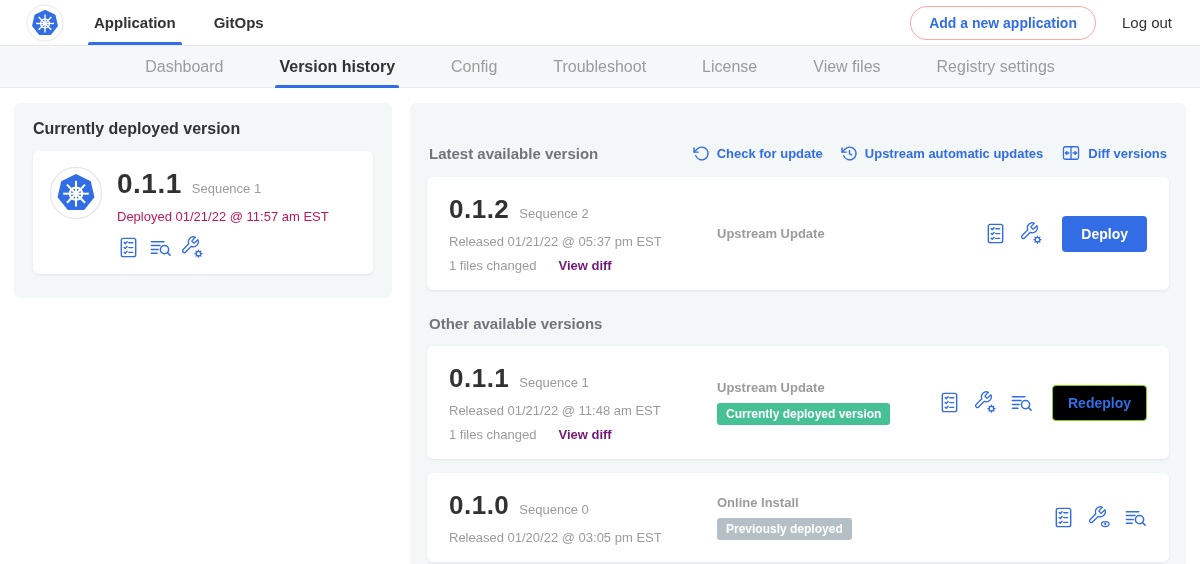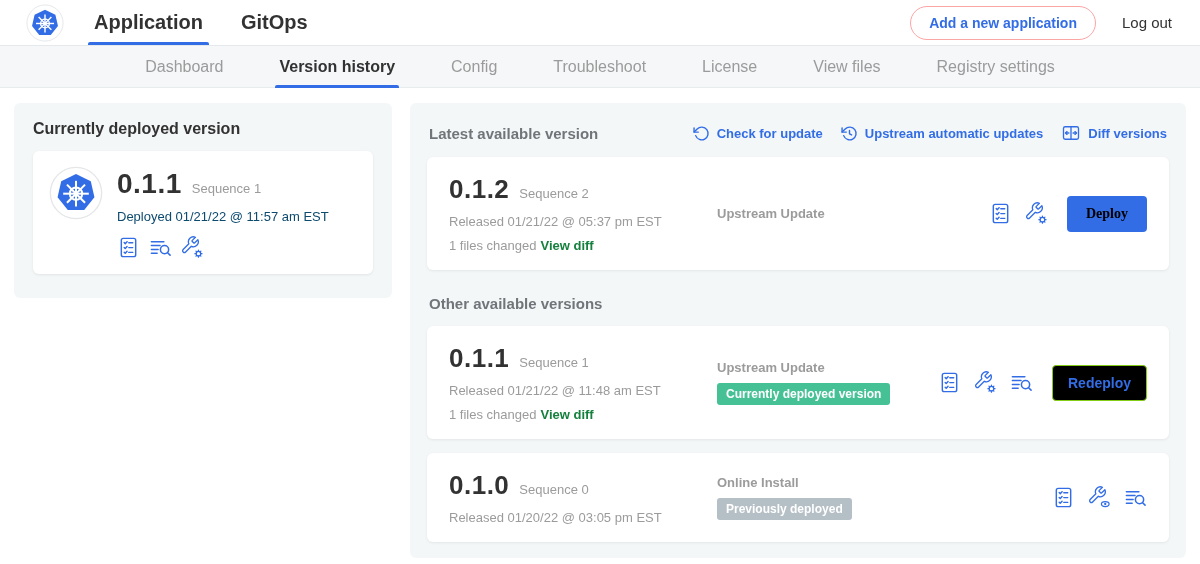--- a/index.html
+++ b/index.html
@@ -4,21 +4,21 @@
 <style>
   * { margin:0; padding:0; box-sizing:border-box; }
   html,body { width:1200px; height:564px; overflow:hidden; background:#fff;
     font-family:"Liberation Sans", sans-serif; color:#323232; }
 
   
   .header { height:46px; display:flex; align-items:center; padding:0 28px 0 26px;
     border-bottom:1px solid #e6e9eb; background:#fff; position:relative; }
   .logo-wrap { width:38px; height:38px; margin-right:30px; display:flex; align-items:center; }
   .header-tabs { display:flex; height:100%; gap:38px; }
-  .htab { display:flex; align-items:center; height:100%; font-size:20px; font-weight:700;
+  .htab { display:flex; align-items:center; height:100%; font-size:15px; font-weight:700;
     color:#323232; cursor:pointer; position:relative; }
   .htab.active::after { content:""; position:absolute; left:-6px; right:-6px; bottom:0;
     height:3px; background:#326de6; border-radius:2px 2px 0 0; }
   .header-right { margin-left:auto; display:flex; align-items:center; gap:26px; }
   .add-app-btn { border:1px solid #fca5a5; color:#326de6; background:#fff; font-weight:700;
     font-size:14px; padding:8px 18px; border-radius:18px; cursor:pointer;
     font-family:"Liberation Sans", sans-serif; }
   .logout { font-size:15px; color:#323232; cursor:pointer; }
 
   
@@ -34,49 +34,49 @@
   .main { display:flex; align-items:flex-start; gap:18px; padding:15px 14px; }
 
   .left-card { width:378px; background:#f4f7f8; border-radius:6px; padding:17px 19px 24px; }
   .left-card-title { font-size:16px; font-weight:700; color:#323232; margin-bottom:13px; }
   .deployed-box { background:#fff; border-radius:6px; box-shadow:0 1px 3px rgba(0,0,0,.08);
     padding:15px 16px; display:flex; gap:14px; }
   .deployed-info { padding-top:2px; }
   .vline { display:flex; align-items:baseline; gap:10px; }
   .vnum-big { font-size:28px; font-weight:700; color:#323232; letter-spacing:.5px; }
   .seq { font-size:13px; color:#9b9b9b; }
-  .deployed-date { font-size:13px; color:#0c4a6e; margin-top:9px; }
+  .deployed-date { font-size:13px; color:#be185d; margin-top:9px; }
   .icon-row { display:flex; align-items:center; gap:9px; margin-top:12px; }
   .icon { width:23px; height:23px; cursor:pointer; flex:0 0 auto; }
   .icon-sm { width:17px; height:17px; }
 
   .panel { flex:1; background:#f4f7f8; border-radius:6px; padding:15px 17px 16px; }
-  .panel-head { display:flex; align-items:center; justify-content:space-between; padding:5px 2px 0; }
+  .panel-head { display:flex; align-items:center; justify-content:space-between; padding:5px 2px 0;margin-top:20px; }
   .panel-title { font-size:15px; font-weight:700; color:#717579; }
   .panel-actions { display:flex; align-items:center; gap:18px; }
   .plink { display:flex; align-items:center; gap:7px; color:#326de6; font-size:13px;
     font-weight:700; cursor:pointer; }
 
   .vcard { background:#fff; border-radius:6px; box-shadow:0 1px 3px rgba(0,0,0,.07);
     margin-top:14px; padding:17px 22px; display:flex; align-items:center; }
   .vinfo { width:268px; flex:0 0 auto; }
   .vnum { font-size:26px; font-weight:700; color:#323232; letter-spacing:.5px; }
   .released { font-size:13px; color:#9b9b9b; margin-top:9px; }
   .files-line { font-size:13px; color:#9b9b9b; margin-top:9px; }
-  .viewdiff { color:#15803d; font-weight:700; margin-left:4px; cursor:pointer; text-decoration:none; }
+  .viewdiff { color:#701a75; font-weight:700; margin-left:22px; cursor:pointer; text-decoration:none; }
   .vsource { flex:1; }
   .source-label { font-size:13px; font-weight:700; color:#9b9b9b; }
   .badge { display:inline-block; margin-top:8px; padding:4px 9px; border-radius:3px;
     color:#fff; font-size:12px; font-weight:700; }
   .badge.green { background:#46c196; }
   .badge.gray  { background:#b5bfc6; }
   .vactions { margin-left:auto; display:flex; align-items:center; gap:13px; }
-  .deploy-btn { background:#326de6; color:#000000; border:none; border-radius:4px;
+  .deploy-btn { background:#326de6; color:#ffffff; border:none; border-radius:4px;
     font-size:14px; font-weight:700; padding:10px 19px; cursor:pointer; margin-left:6px;
-    font-family:Liberation Serif, serif; }
+    font-family:Liberation Sans, sans-serif; }
   .redeploy-btn { background:#000000; color:#326de6; border:1px solid #84cc16; border-radius:4px;
     font-size:14px; font-weight:700; padding:9px 15px; cursor:pointer; margin-left:6px;
     font-family:"Liberation Sans", sans-serif; }
   .other-title { font-size:15px; font-weight:700; color:#717579; margin-top:25px; padding-left:2px; }
   .defs-hidden { position:absolute; width:0; height:0; overflow:hidden; }
 </style>
 </head>
 <body>
 
 <svg class="defs-hidden" xmlns="http://www.w3.org/2000/svg">

